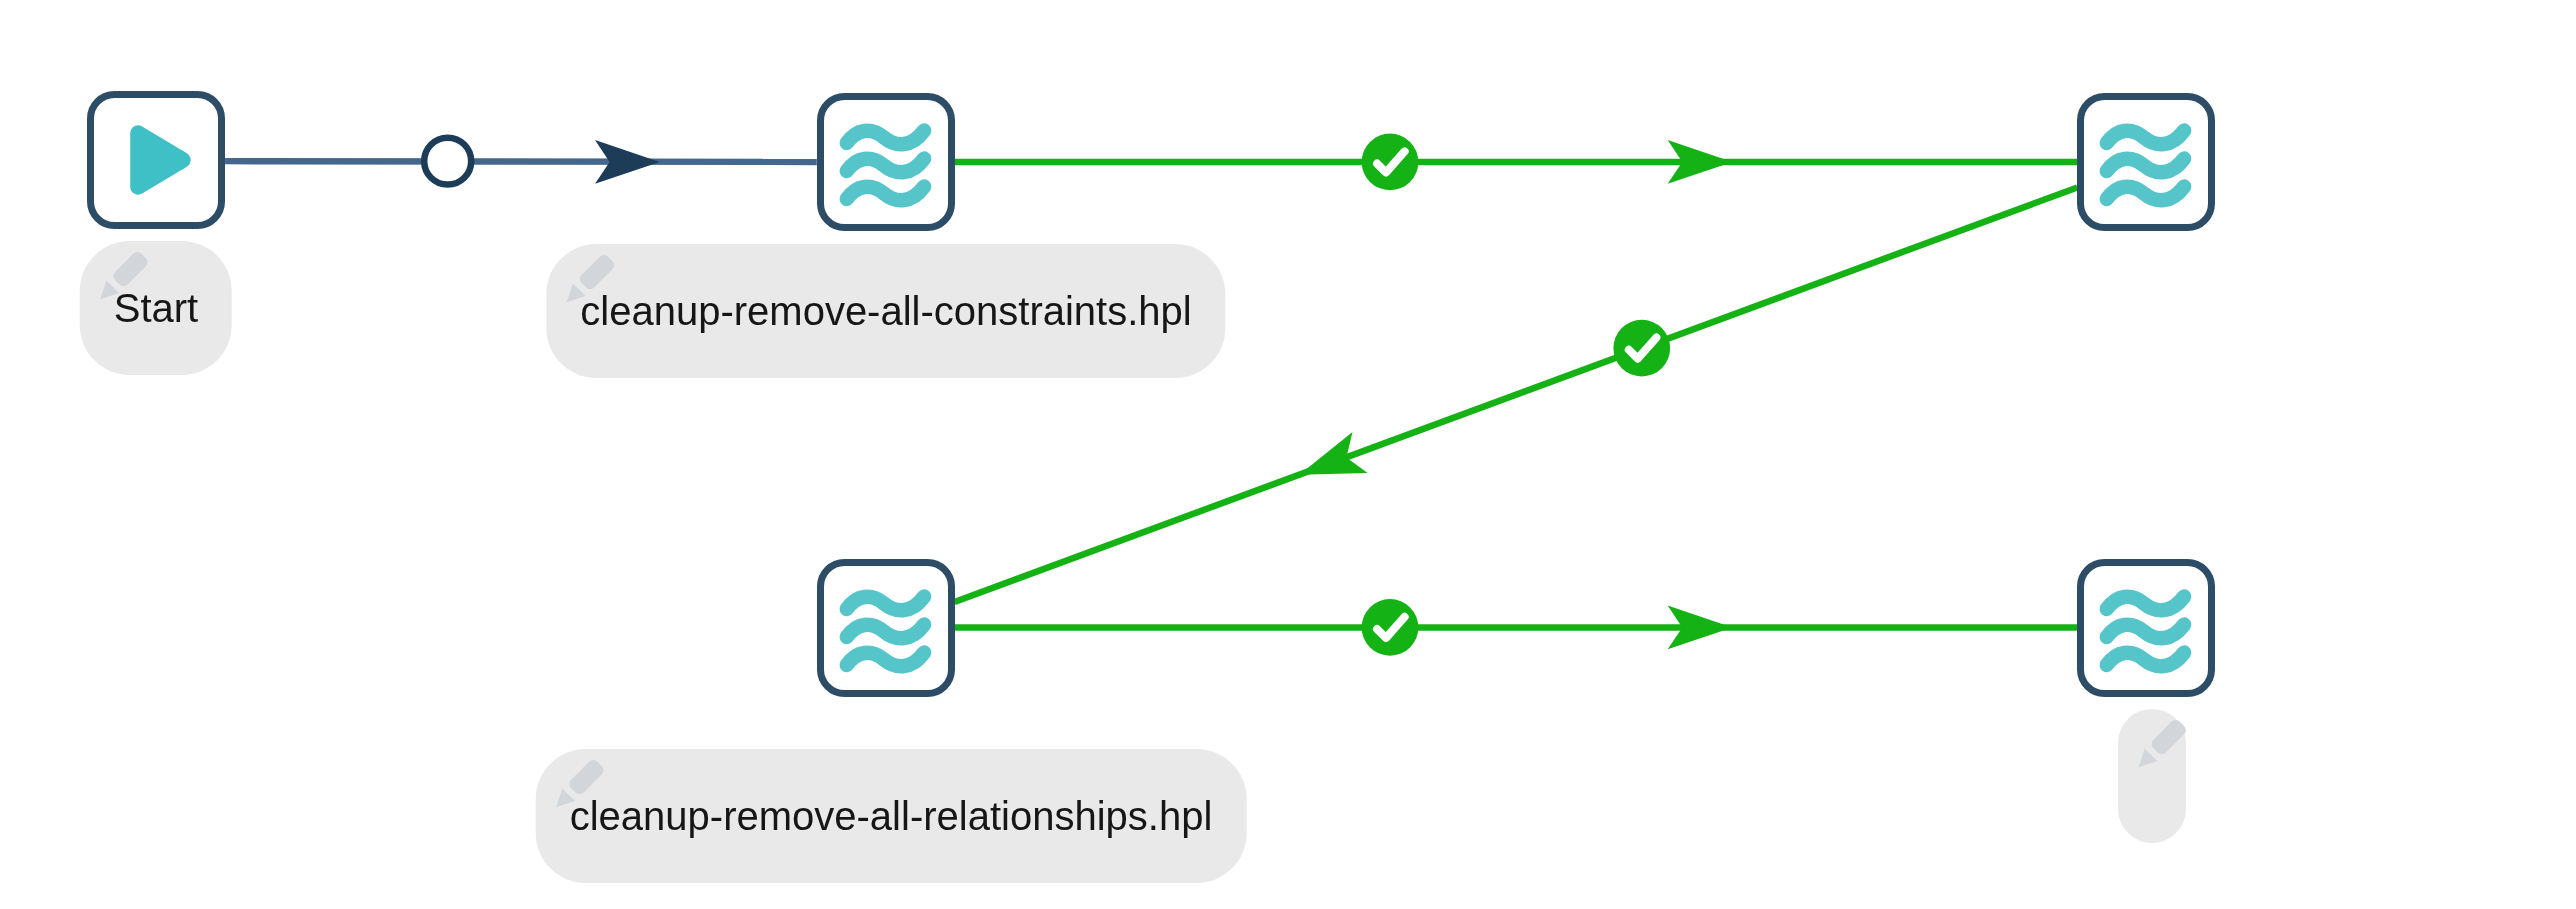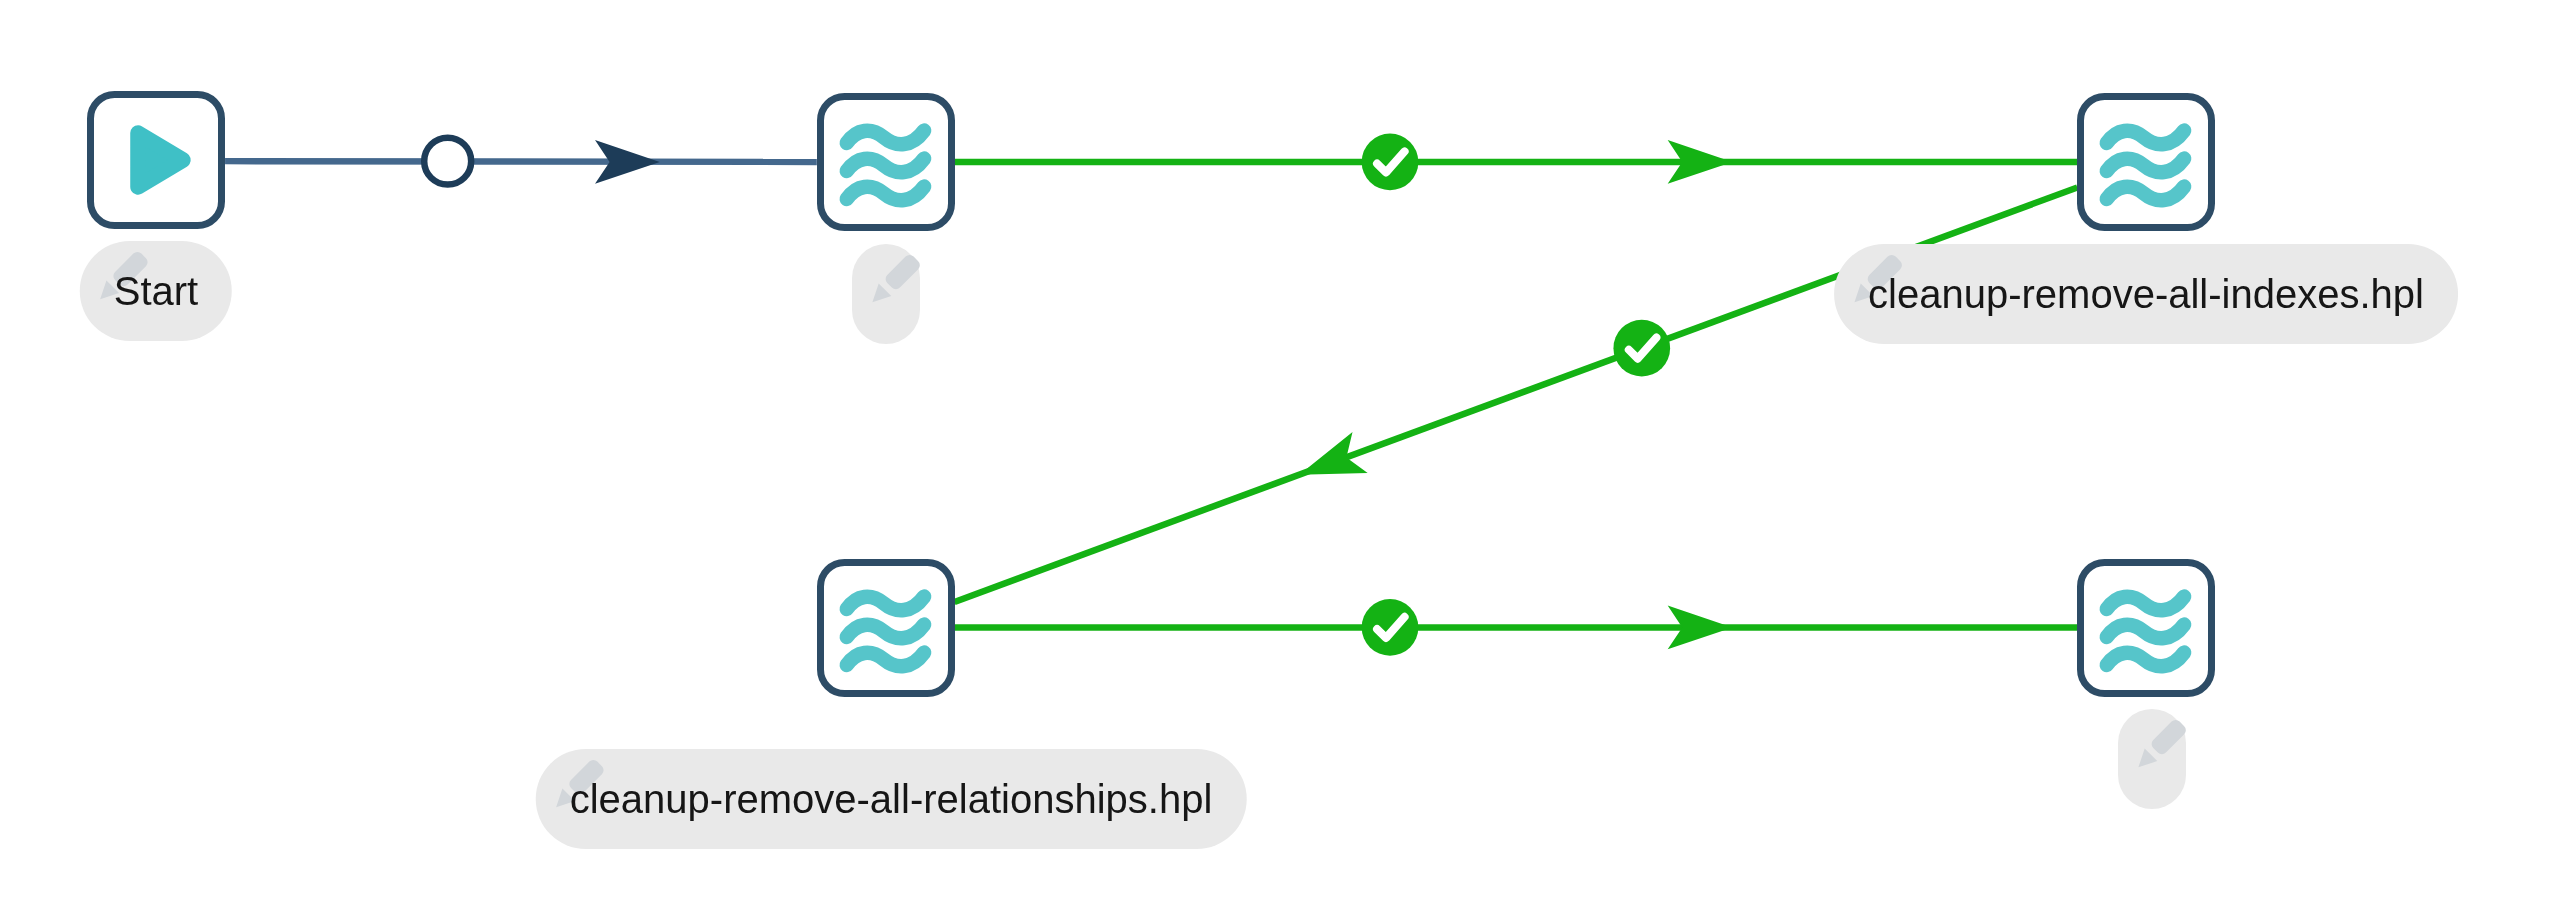--- a/index.html
+++ b/index.html
@@ -40,21 +40,21 @@
   .n-start{left:87px;top:91px;}
   .n-constraints{left:817px;top:93px;}
   .n-indexes{left:2077px;top:93px;}
   .n-relationships{left:817px;top:559px;}
   .n-nodes{left:2077px;top:559px;}
 
   
   .pill{
     position:absolute;height:100px;line-height:100px;border-radius:50px;
     background:var(--label-pill-bg,#e9e9e9);color:var(--label-text,#161616);
-    font-size:40px;padding:0 34px;transform:translateX(-50%);white-space:nowrap;
+    font-size:40px;padding:17px 34px;transform:translateX(-50%);white-space:nowrap;
   }
   .pill .txt{position:relative;}
   .pencil{position:absolute;left:6.5px;top:1.6px;width:68px;height:78px;}
   .pencil *{fill:var(--pencil-gray,#d2d6da);}
   .p-start{left:156px;top:241px;}
   .p-constraints{left:886px;top:244px;}
   .p-indexes{left:2146px;top:244px;}
   .p-relationships{left:891px;top:709px;margin-top:40px;}
   .p-nodes{left:2152px;top:709px;}
 </style>
@@ -109,31 +109,23 @@
     <span class="txt">Start</span>
   </div>
 
   <div class="pill p-constraints">
     <svg class="pencil" viewBox="0 0 84 96">
       <g transform="rotate(45 42 44)">
         <rect x="31" y="4" width="22" height="46" rx="7"></rect>
         <polygon points="31,58 53,58 42,80"></polygon>
       </g>
     </svg>
+    <span class="txt">cleanup-remove-all-constraints.hpl</span>
   </div>
 
-  <div class="pill p-indexes">
-    <svg class="pencil" viewBox="0 0 84 96">
-      <g transform="rotate(45 42 44)">
-        <rect x="31" y="4" width="22" height="46" rx="7"></rect>
-        <polygon points="31,58 53,58 42,80"></polygon>
-      </g>
-    </svg>
-    <span class="txt">cleanup-remove-all-indexes.hpl</span>
-  </div>
 
   <div class="pill p-relationships">
     <svg class="pencil" viewBox="0 0 84 96">
       <g transform="rotate(45 42 44)">
         <rect x="31" y="4" width="22" height="46" rx="7"></rect>
         <polygon points="31,58 53,58 42,80"></polygon>
       </g>
     </svg>
     <span class="txt">cleanup-remove-all-relationships.hpl</span>
   </div>

